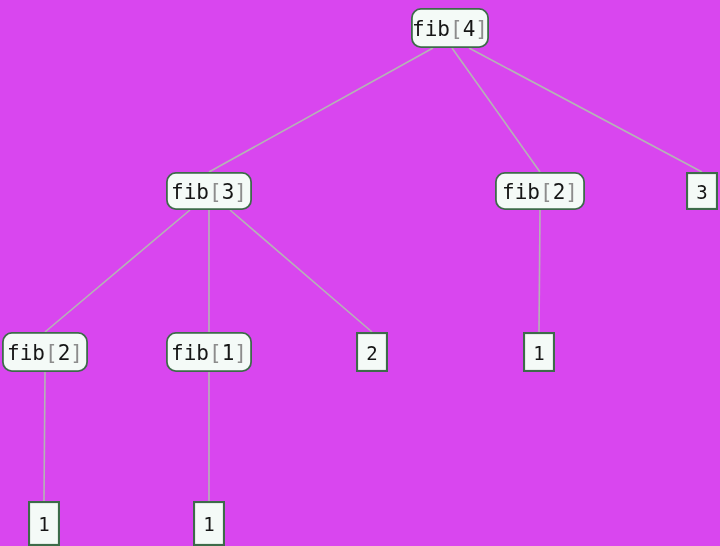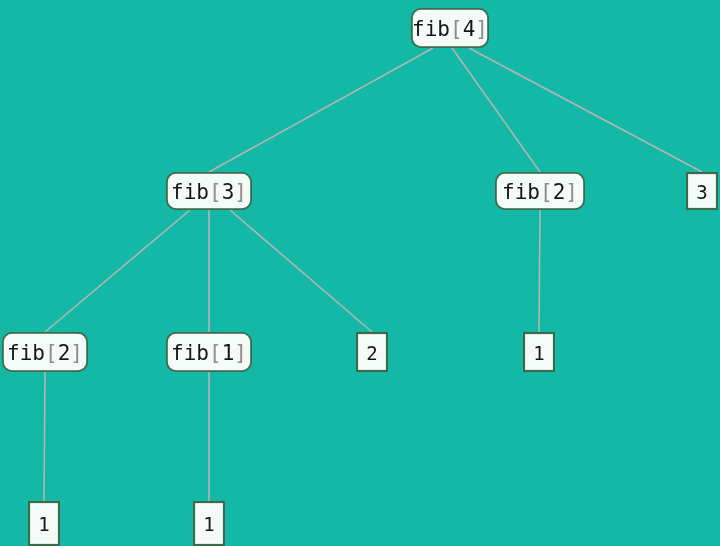--- a/index.html
+++ b/index.html
@@ -10,21 +10,21 @@
   body {
     width: 720px;
     height: 546px;
     overflow: hidden;
     font-family: "DejaVu Sans Mono", monospace;
   }
   #diagram-root {
     position: relative;
     width: 720px;
     height: 546px;
-    background: #14b8a6;
+    background: #d946ef;
   }
   #tree-svg {
     position: absolute;
     top: 0;
     left: 0;
     width: 720px;
     height: 546px;
     display: block;
   }
   .edge-line {

